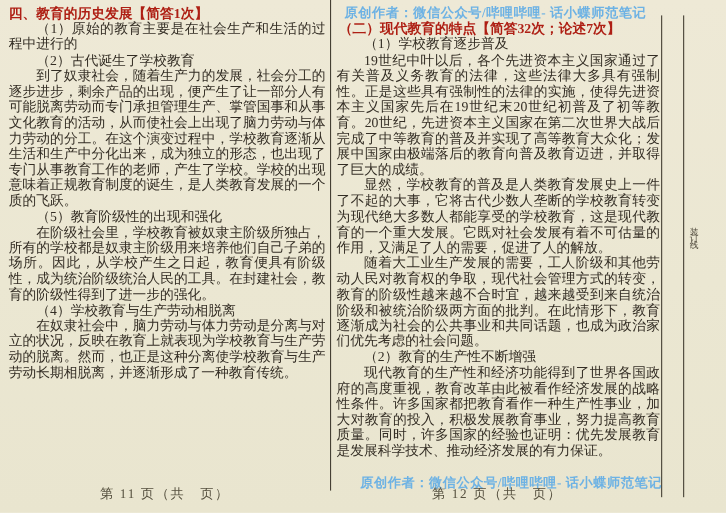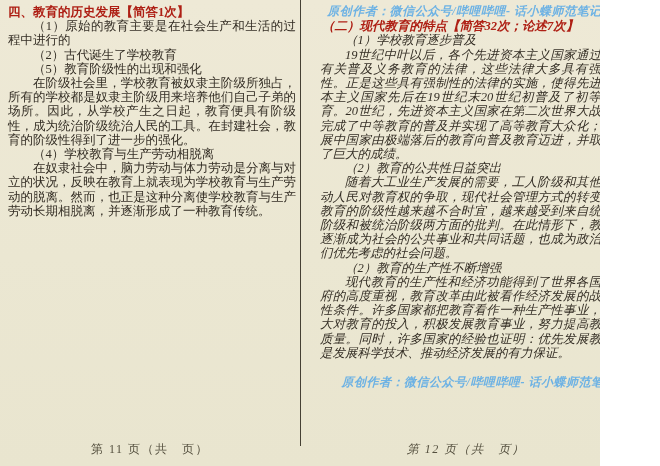--- a/index.html
+++ b/index.html
@@ -1,27 +1,27 @@
 <!DOCTYPE html>
 <html><head>
 <meta charset="utf-8">
 <style>
   html,body{margin:0;padding:0;}
   .canvas{
     position:relative;
-    width:600px;height:466px;
+    width:660px;height:466px;
     background:#ece8d4;
     background-image:linear-gradient(180deg,#eee9d6 0%,#ebe7d2 55%,#e9e5cf 100%);
     overflow:hidden;
     font-family:"Liberation Serif","DejaVu Serif",serif;
     color:#332d24;
   }
   .page{position:absolute;top:0;height:466px;}
   .page-left{left:0;width:300px;}
-  .page-right{left:316px;width:300px;font-style:italic;}
+  .page-right{left:302px;width:300px;}
   .content{position:absolute;font-size:12.5px;line-height:14.2px;text-align:justify;}
   .content-left{left:8px;top:5px;width:288px;}
   .content-right{left:4px;top:4px;width:294px;}
   p{margin:0;padding:0;}
   .t-title{color:#ae1f14;font-weight:bold;text-indent:0;}
   .t-sub{color:#ae1f14;font-weight:bold;text-indent:1.7em;}
   .t-sub-flush{color:#ae1f14;font-weight:bold;text-indent:0.15em;}
   .t-item{text-indent:2em;font-weight:500;}
   .t-para{text-indent:2em;}
   .watermark{color:#6db2e4;font-weight:bold;font-size:12px;letter-spacing:.5px;white-space:nowrap;}
@@ -44,35 +44,36 @@
 </head>
 <body>
 
 <div class="canvas">
 
   <div class="page page-left">
     <div class="content content-left">
       <p class="t-title">四、教育的历史发展【简答1次】</p>
       <p class="t-item">（1）原始的教育主要是在社会生产和生活的过程中进行的</p>
       <p class="t-item">（2）古代诞生了学校教育</p>
+      <p class="t-para">到了奴隶社会，随着生产力的发展，社会分工的逐步进步，剩余产品的出现，便产生了让一部分人有可能脱离劳动而专门承担管理生产、掌管国事和从事文化教育的活动，从而使社会上出现了脑力劳动与体力劳动的分工。在这个演变过程中，学校教育逐渐从生活和生产中分化出来，成为独立的形态，也出现了专门从事教育工作的老师，产生了学校。学校的出现意味着正规教育制度的诞生，是人类教育发展的一个质的飞跃。</p>
       <p class="t-item">（5）教育阶级性的出现和强化</p>
       <p class="t-para">在阶级社会里，学校教育被奴隶主阶级所独占，所有的学校都是奴隶主阶级用来培养他们自己子弟的场所。因此，从学校产生之日起，教育便具有阶级性，成为统治阶级统治人民的工具。在封建社会，教育的阶级性得到了进一步的强化。</p>
       <p class="t-item">（4）学校教育与生产劳动相脱离</p>
       <p class="t-para">在奴隶社会中，脑力劳动与体力劳动是分离与对立的状况，反映在教育上就表现为学校教育与生产劳动的脱离。然而，也正是这种分离使学校教育与生产劳动长期相脱离，并逐渐形成了一种教育传统。</p>
     </div>
     <div class="footer">第 11 页（共　页）</div>
   </div>
 
   <div class="page page-right">
     <div class="content content-right">
       <p class="watermark wm-top">原创作者：微信公众号/哔哩哔哩- 话小蝶师范笔记</p>
       <p class="t-sub-flush">（二）现代教育的特点【简答32次；论述7次】</p>
       <p class="t-item">（1）学校教育逐步普及</p>
       <p class="t-para">19世纪中叶以后，各个先进资本主义国家通过了有关普及义务教育的法律，这些法律大多具有强制性。正是这些具有强制性的法律的实施，使得先进资本主义国家先后在19世纪末20世纪初普及了初等教育。20世纪，先进资本主义国家在第二次世界大战后完成了中等教育的普及并实现了高等教育大众化；发展中国家由极端落后的教育向普及教育迈进，并取得了巨大的成绩。</p>
-      <p class="t-item">（2）教育的公共性日益突出</p>
+      <p class="t-para">显然，学校教育的普及是人类教育发展史上一件了不起的大事，它将古代少数人垄断的学校教育转变为现代绝大多数人都能享受的学校教育，这是现代教育的一个重大发展。它既对社会发展有着不可估量的作用，又满足了人的需要，促进了人的解放。</p>
       <p class="t-para">随着大工业生产发展的需要，工人阶级和其他劳动人民对教育权的争取，现代社会管理方式的转变，教育的阶级性越来越不合时宜，越来越受到来自统治阶级和被统治阶级两方面的批判。在此情形下，教育逐渐成为社会的公共事业和共同话题，也成为政治家们优先考虑的社会问题。</p>
       <p class="t-item">（2）教育的生产性不断增强</p>
       <p class="t-para">现代教育的生产性和经济功能得到了世界各国政府的高度重视，教育改革由此被看作经济发展的战略性条件。许多国家都把教育看作一种生产性事业，加大对教育的投入，积极发展教育事业，努力提高教育质量。同时，许多国家的经验也证明：优先发展教育是发展科学技术、推动经济发展的有力保证。</p>
       <p class="watermark wm-bottom">原创作者：微信公众号/哔哩哔哩- 话小蝶师范笔记</p>
     </div>
     <div class="footer">第 12 页（共　页）</div>
   </div>
 
   <div class="vline divider"></div>
   <div class="vline bind-1"></div>

